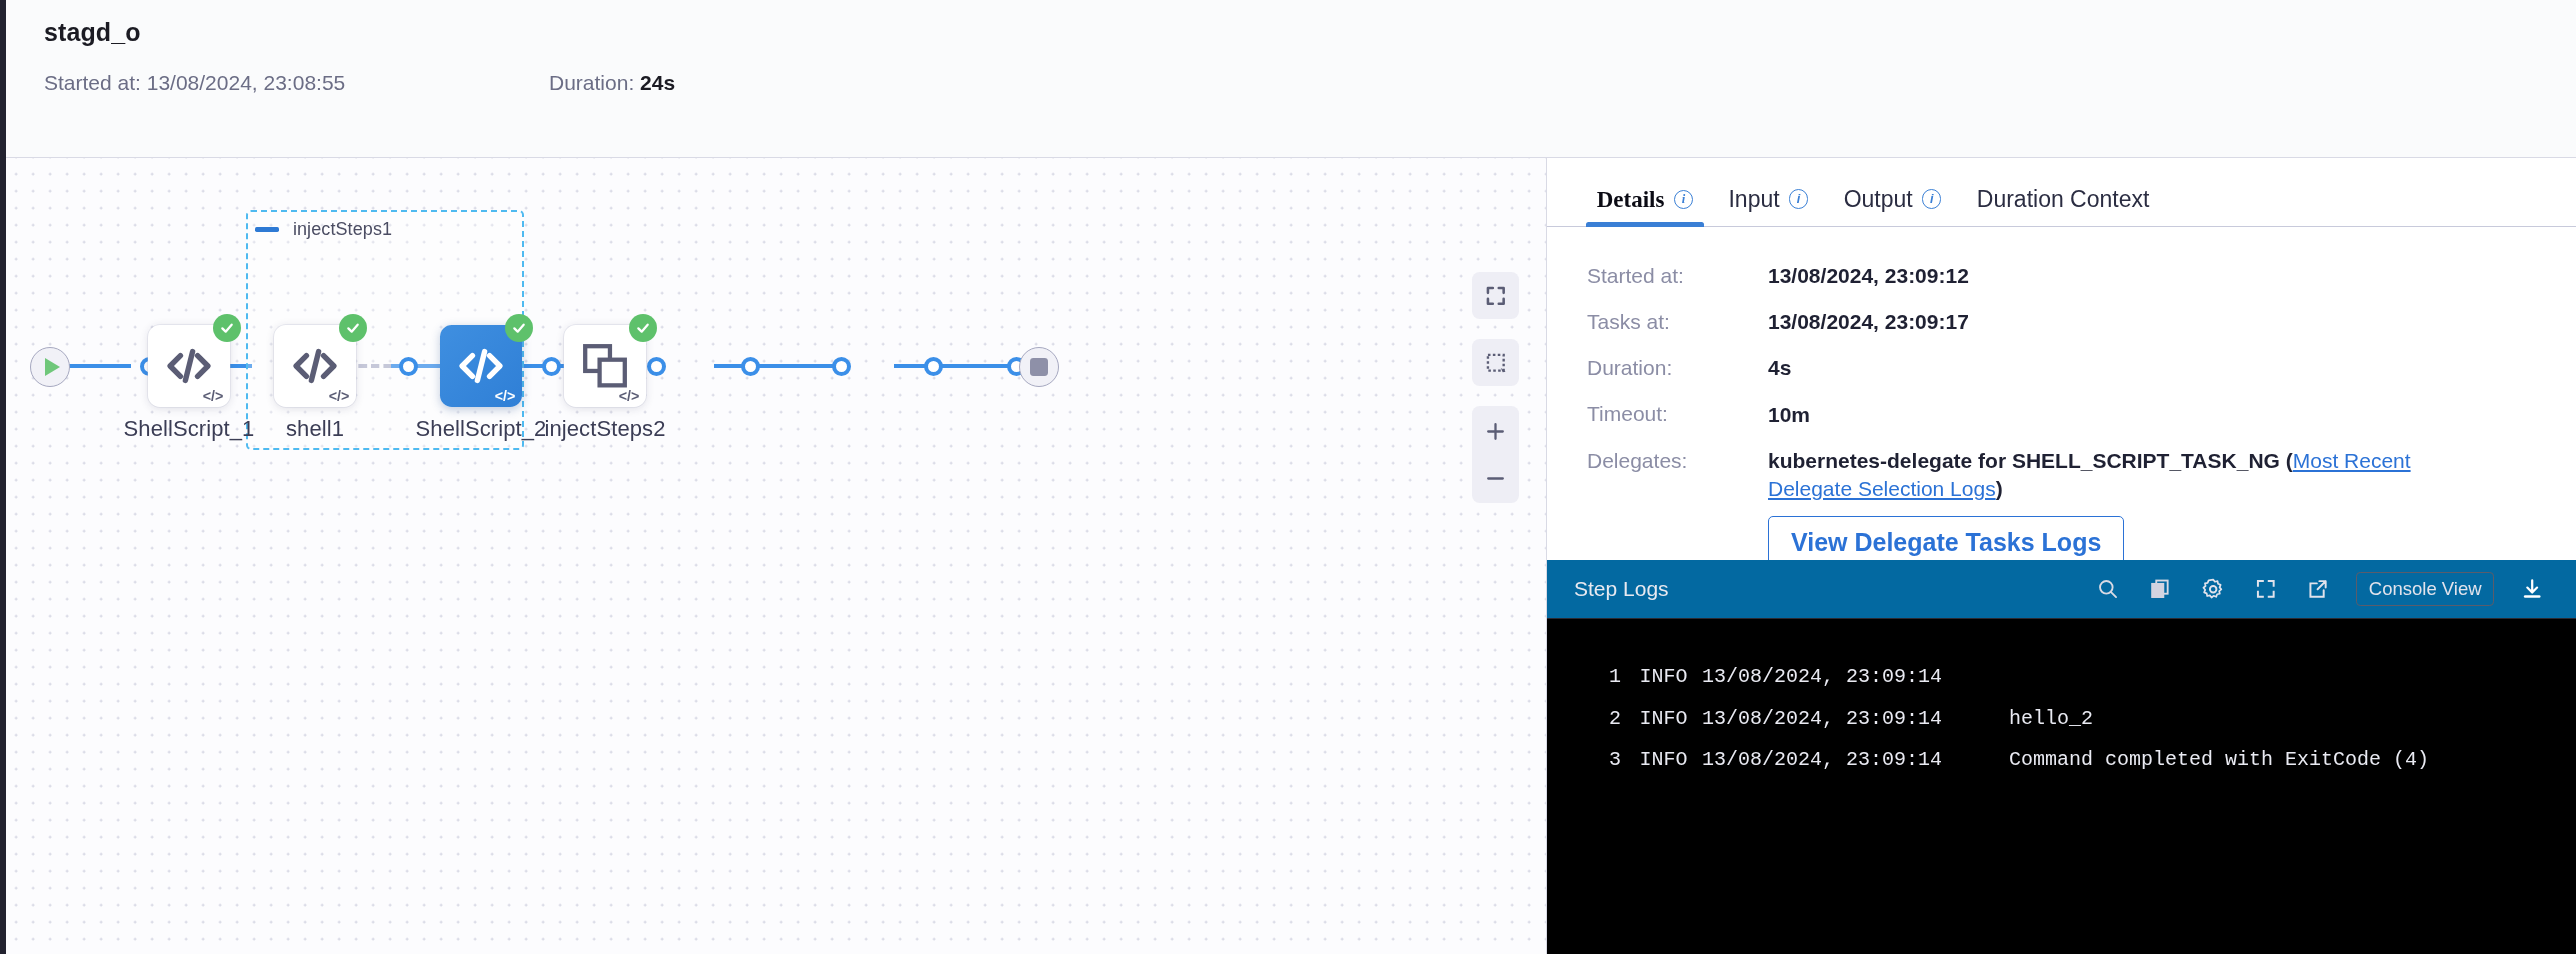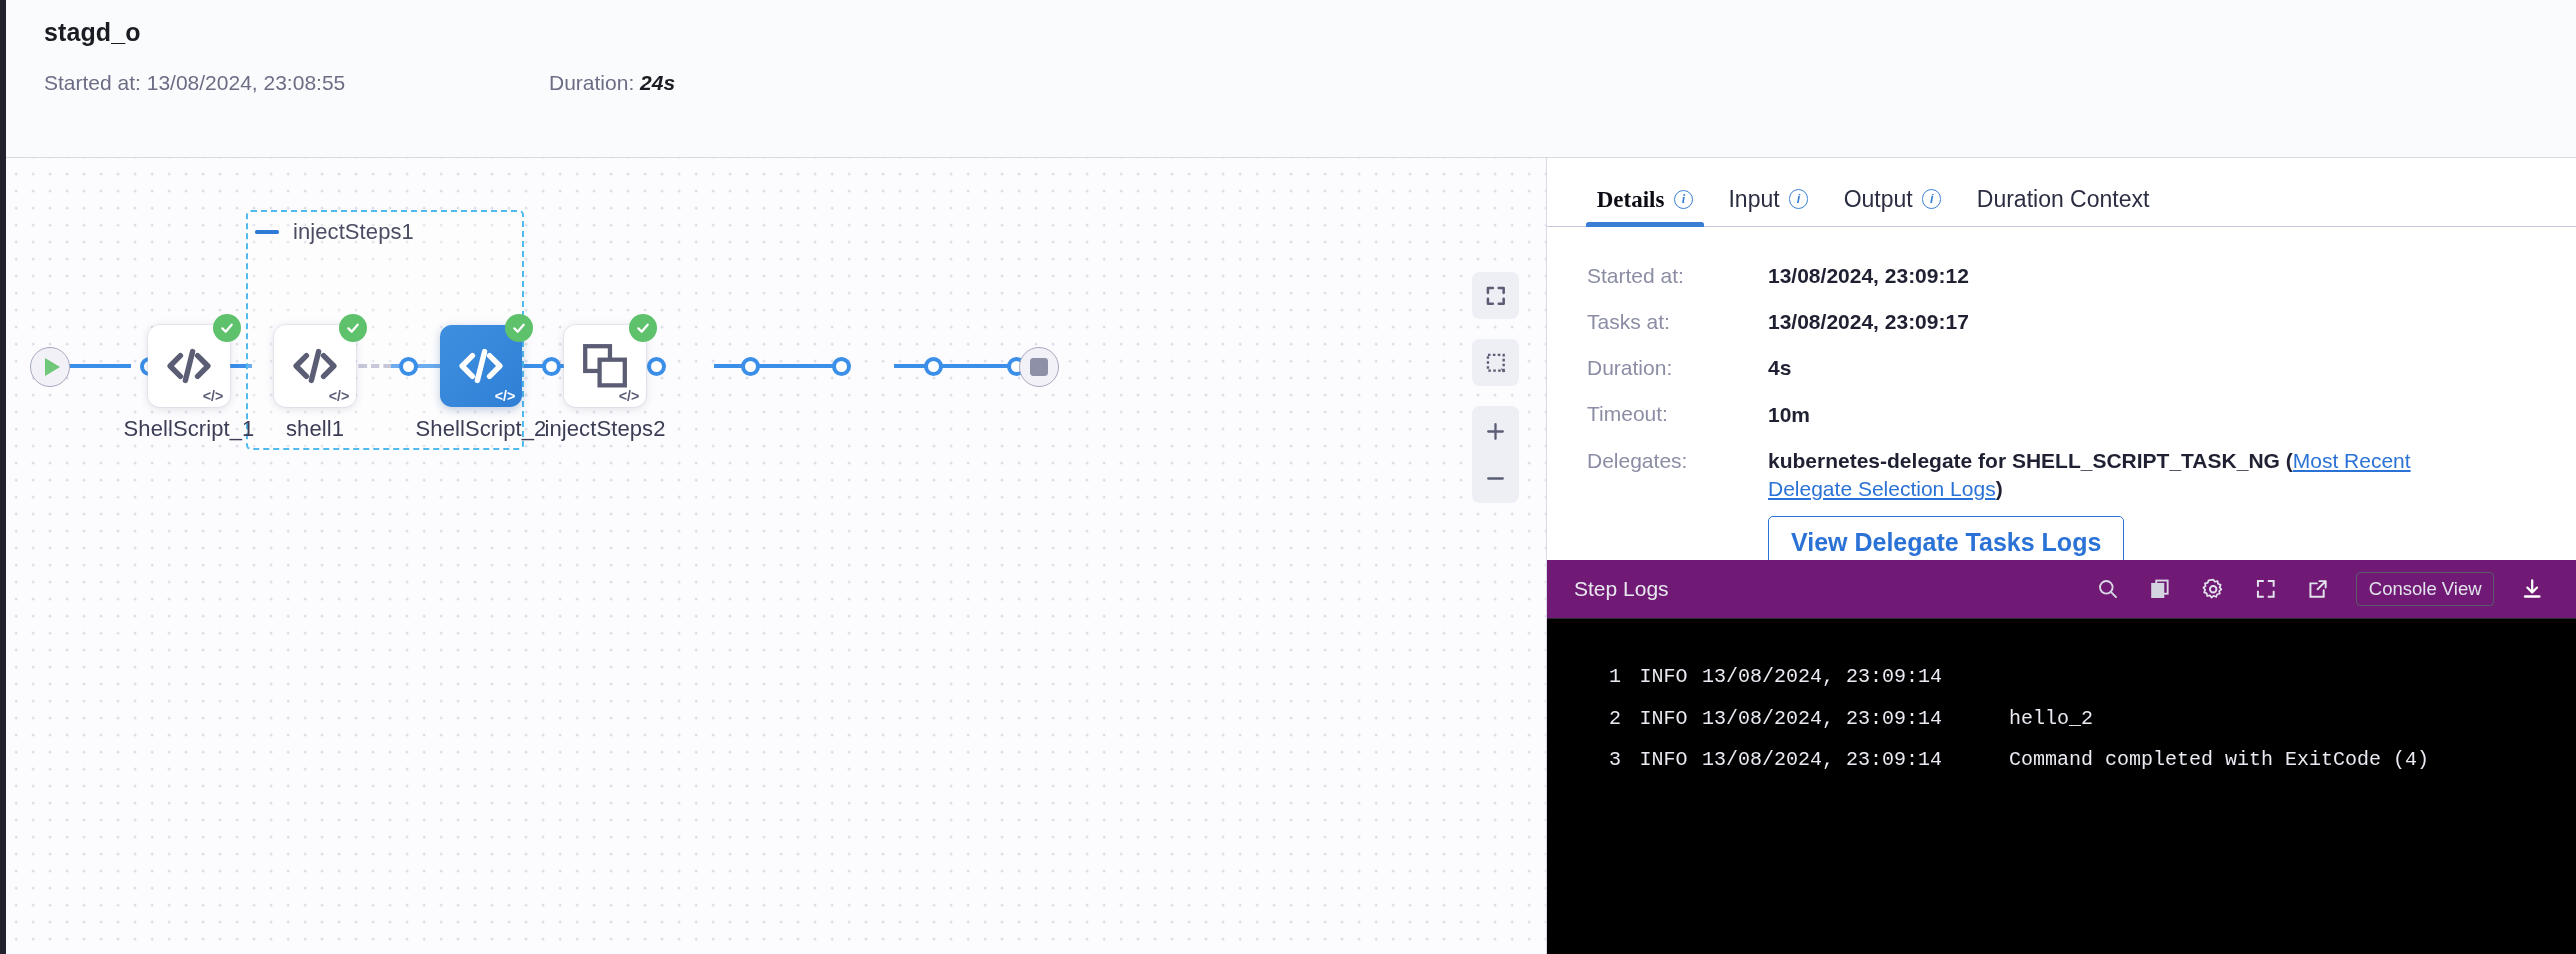--- a/index.html
+++ b/index.html
@@ -28,21 +28,21 @@
     position: relative;
   }
   .header-title {
     font-size: 25px; font-weight: 700; color: #1b1b23;
     letter-spacing: 0.1px; margin-bottom: 23.6px;
   }
   .header-meta { display: flex; align-items: center; }
   .meta-item { font-size: 21px; color: #6b6d85; white-space: nowrap; }
   .meta-item.started { width: 328px; }
   .meta-item.duration { margin-left: 177px; }
-  .meta-strong { color: #1b1b23; font-weight: 700; font-style: italic; }
+  .meta-strong { color: #1b1b23; font-weight: 700; }
 
   
   .body-split { display: flex; flex: 1 1 auto; min-height: 0; }
 
   
   .canvas-wrap {
     position: relative; width: 1546px; flex: 0 0 1546px;
     background-color: #fcfcfe;
     background-image: radial-gradient(#d5d6e3 1.3px, transparent 1.4px);
     background-size: 17px 17px;
@@ -70,21 +70,21 @@
     position: absolute; left: 246px; top: 52px; width: 278px; height: 240px;
     border: 2.5px dashed #4fbaf0; border-radius: 5px;
     background: rgba(255,255,255,0.25);
     z-index: 2;
   }
   .group-header {
     position: absolute; left: 255px; top: 61px;
     display: flex; align-items: center; gap: 14.3px; z-index: 7;
   }
   .collapse-dash { width: 23.6px; height: 4.2px; background: #2e7ad4; border-radius: 1.7px; }
-  .group-label { font-size: 22px; color: #4b4d63; letter-spacing: 0.1px; }
+  .group-label { font-size: 18px; color: #4b4d63; letter-spacing: 0.1px; }
 
   
   .node { position: absolute; z-index: 8; }
   .node-box {
     width: 82px; height: 82px; border-radius: 11.8px;
     background: #ffffff;
     box-shadow: 0 1.7px 8.4px rgba(40,40,80,.13), 0 0 0 0.8px rgba(200,202,220,.35);
     display: flex; align-items: center; justify-content: center;
     position: relative;
   }
@@ -175,21 +175,21 @@
     padding: 11px 22px; border: 1.7px solid #2b72d6; border-radius: 5px;
     color: #2b72d6; font-size: 25px; font-weight: 700; background: #ffffff;
     cursor: pointer;
   }
 
   
   .logs { flex: 1 1 auto; background: #000000; display: flex; flex-direction: column; min-height: 0; }
   .logs-bar {
     height: 59px; flex: 0 0 59px; display: flex; align-items: center;
     padding: 0 29px 0 27px; border-bottom: 0.8px solid #2a2a33;
-    background: #701a75;
+    background: #0369a1;
     gap: 24px;
   }
   .logs-title { font-size: 21px; color: #e8e9f0; flex: 0 0 auto; }
   .logs-actions { margin-left: auto; display: flex; align-items: center; gap: 23.6px; }
   .log-ico { width: 29px; height: 29px; display: flex; align-items: center; justify-content: center; cursor: pointer; }
   .console-btn {
     border: 0.8px solid #5a5c6b; border-radius: 4.2px; padding: 5px 11.8px;
     color: #e2e3ec; font-size: 18.5px; cursor: pointer; white-space: nowrap;
   }
   .log-body { flex: 1 1 auto; padding: 37px 0 0 0; overflow: hidden; }

